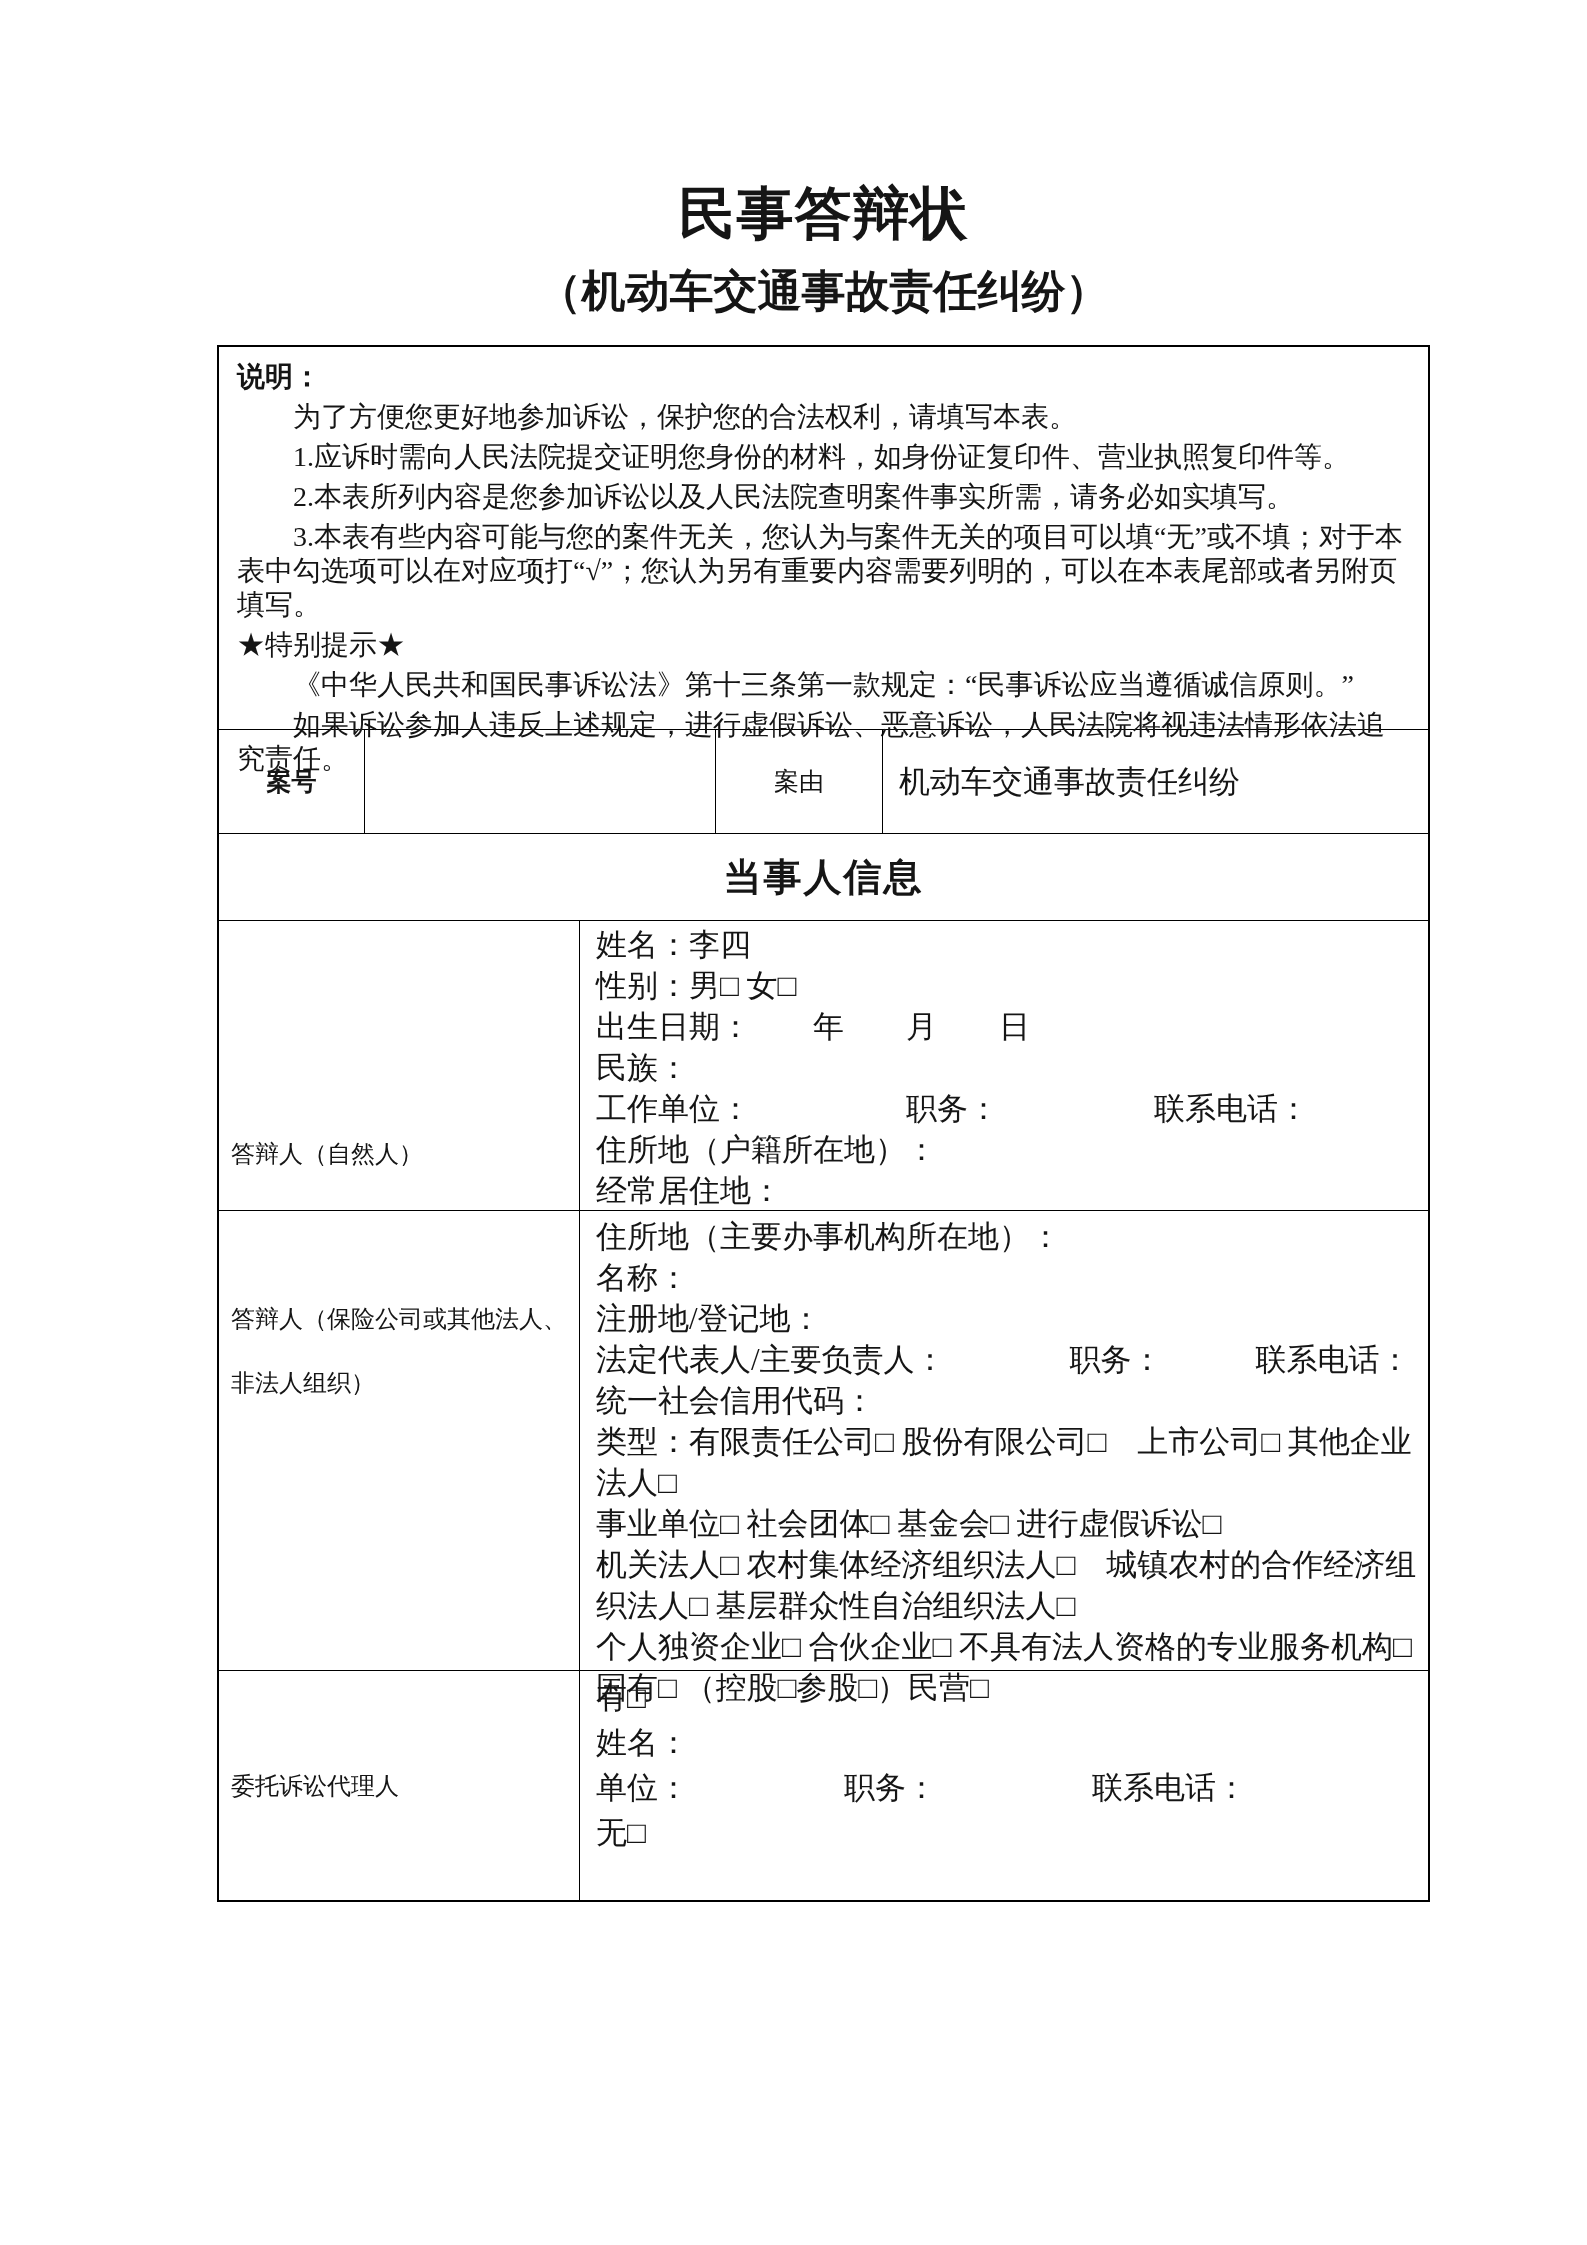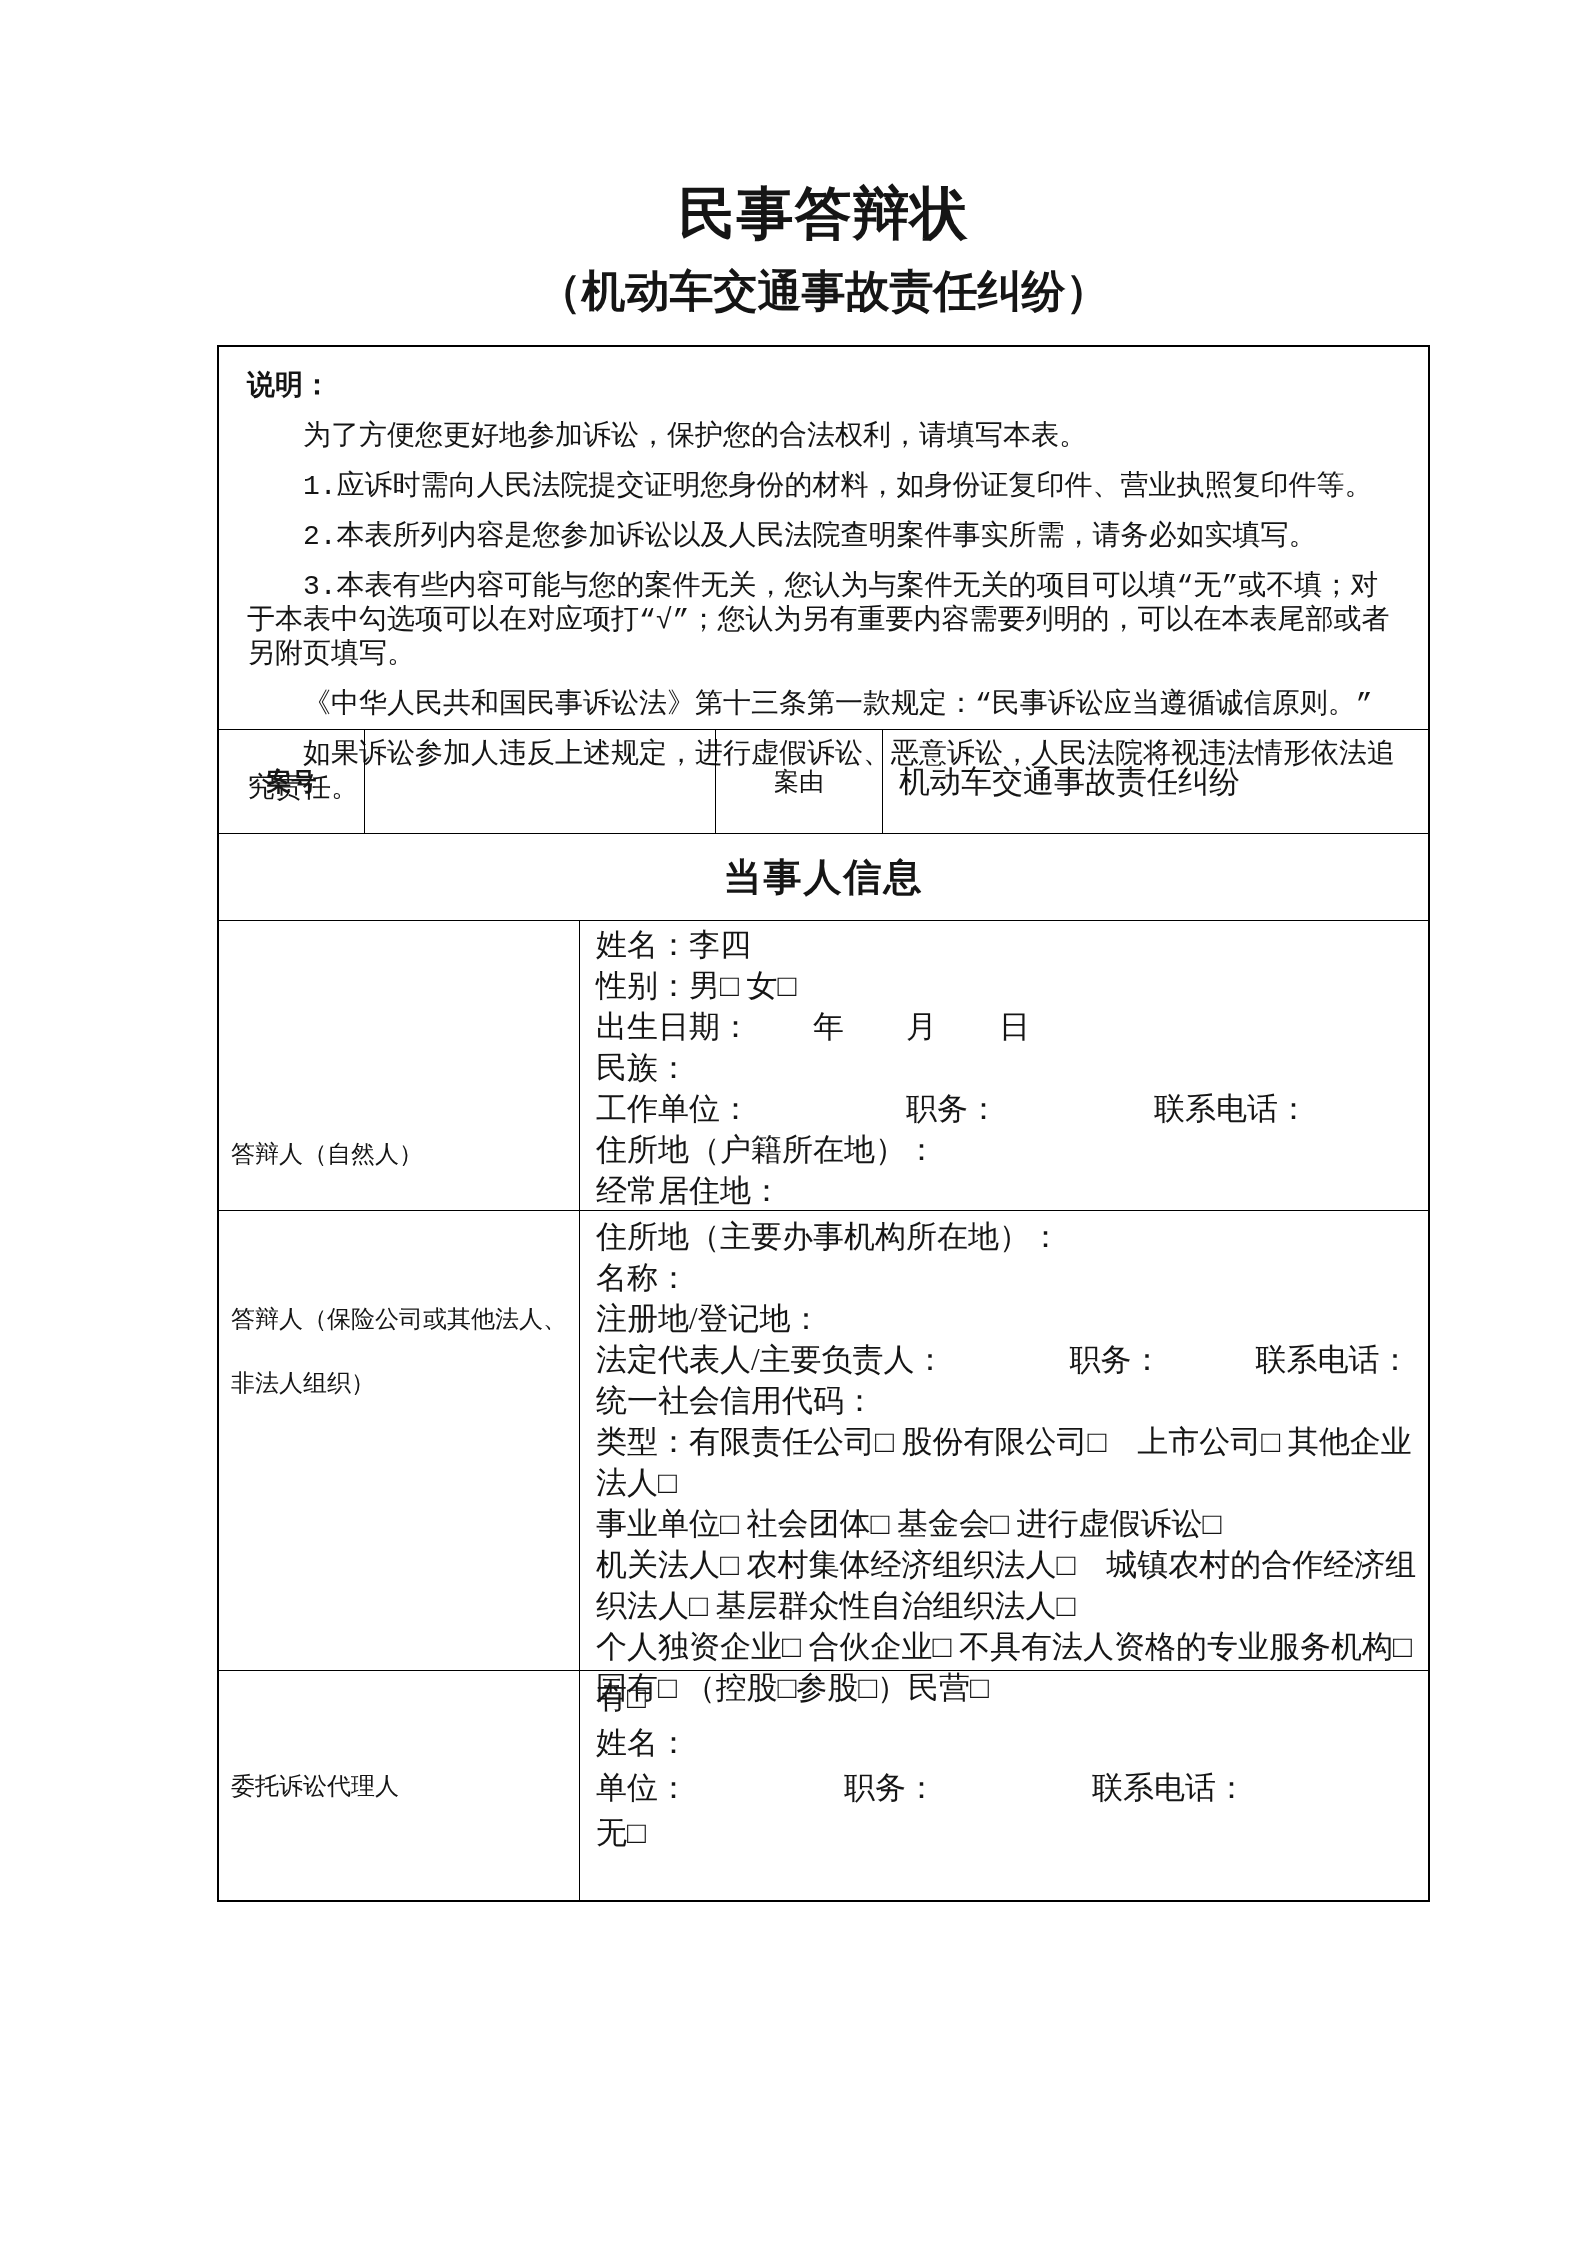--- a/index.html
+++ b/index.html
@@ -18,21 +18,21 @@
     font-size:44px;font-weight:bold;line-height:1.1;
   }
   .form-table{margin-top:29px;border:2px solid #000;}
   .trow{display:flex;box-sizing:border-box;border-top:1px solid #000;}
   .trow.first{border-top:none;}
   .tcell{box-sizing:border-box;border-left:1px solid #000;min-width:0;}
   .tcell.first{border-left:none;}
 
   
   .instructions{height:382px;padding:7px 16px 0 12px;font-size:28px;line-height:34px;}
-  .instructions p{margin:16px;font-family:Liberation Mono, monospace;}
+  .instructions p{margin:6px;}
   .instructions .head{font-weight:bold;}
   .instructions .indent{text-indent:2em;}
 
   
   .case-row{height:104px;}
   .case-row .lbl{display:flex;align-items:center;justify-content:center;font-size:25px;}
   .case-no-lbl{width:145px;font-weight:bold;}
   .case-no-val{width:331px;}
   .cause-lbl{width:167px;margin-left:20px;}
   .cause-val{flex:1;display:flex;align-items:center;padding-left:16px;font-size:31px;}
@@ -69,20 +69,21 @@
 
   <div class="form-table">
 
     <div class="trow first">
       <div class="tcell first instructions" style="flex:1">
         <p class="head">说明：</p>
         <p class="indent">为了方便您更好地参加诉讼，保护您的合法权利，请填写本表。</p>
         <p class="indent">1.应诉时需向人民法院提交证明您身份的材料，如身份证复印件、营业执照复印件等。</p>
         <p class="indent">2.本表所列内容是您参加诉讼以及人民法院查明案件事实所需，请务必如实填写。</p>
         <p class="indent">3.本表有些内容可能与您的案件无关，您认为与案件无关的项目可以填“无”或不填；对于本表中勾选项可以在对应项打“√”；您认为另有重要内容需要列明的，可以在本表尾部或者另附页填写。</p>
+        <p>★特别提示★</p>
         <p class="indent">《中华人民共和国民事诉讼法》第十三条第一款规定：“民事诉讼应当遵循诚信原则。”</p>
         <p class="indent">如果诉讼参加人违反上述规定，进行虚假诉讼、恶意诉讼，人民法院将视违法情形依法追究责任。</p>
       </div>
     </div>
 
     <div class="trow case-row">
       <div class="tcell first lbl case-no-lbl">案号</div>
       <div class="tcell case-no-val"></div>
       <div class="tcell lbl cause-lbl">案由</div>
       <div class="tcell cause-val">机动车交通事故责任纠纷</div>

